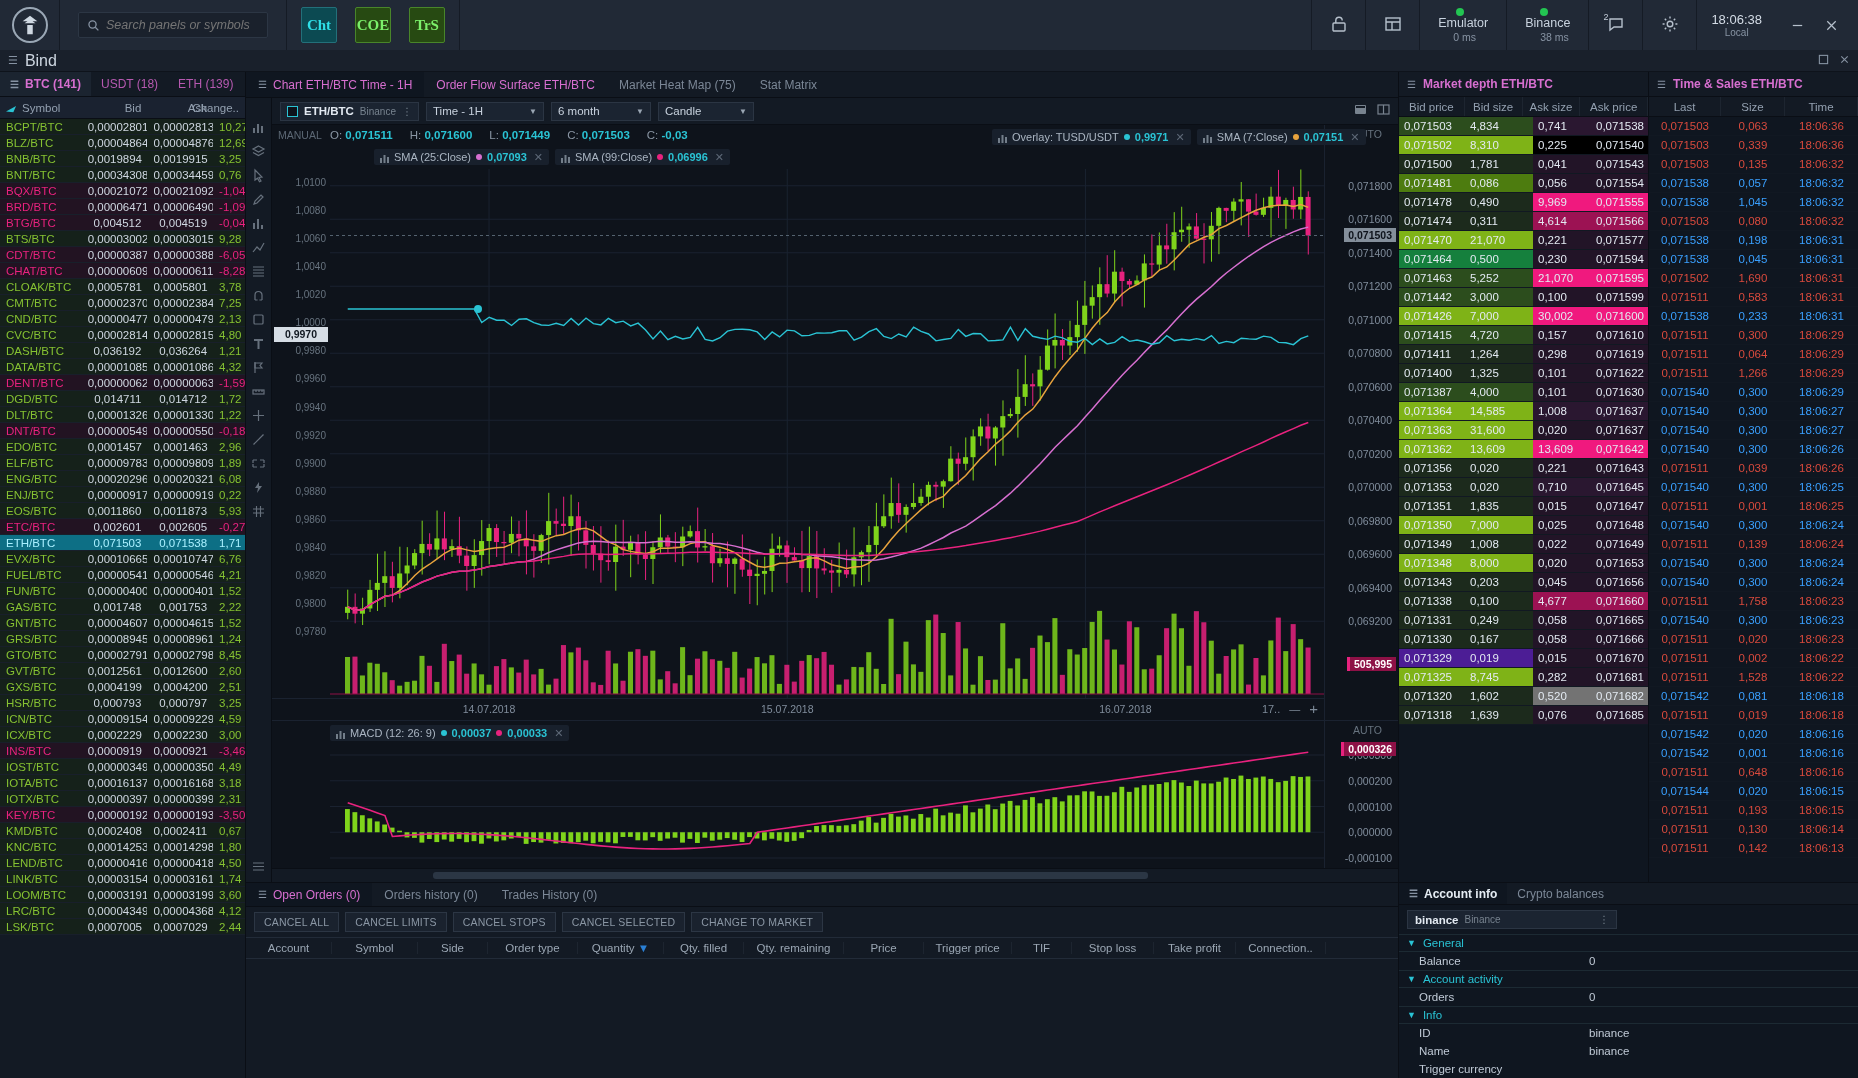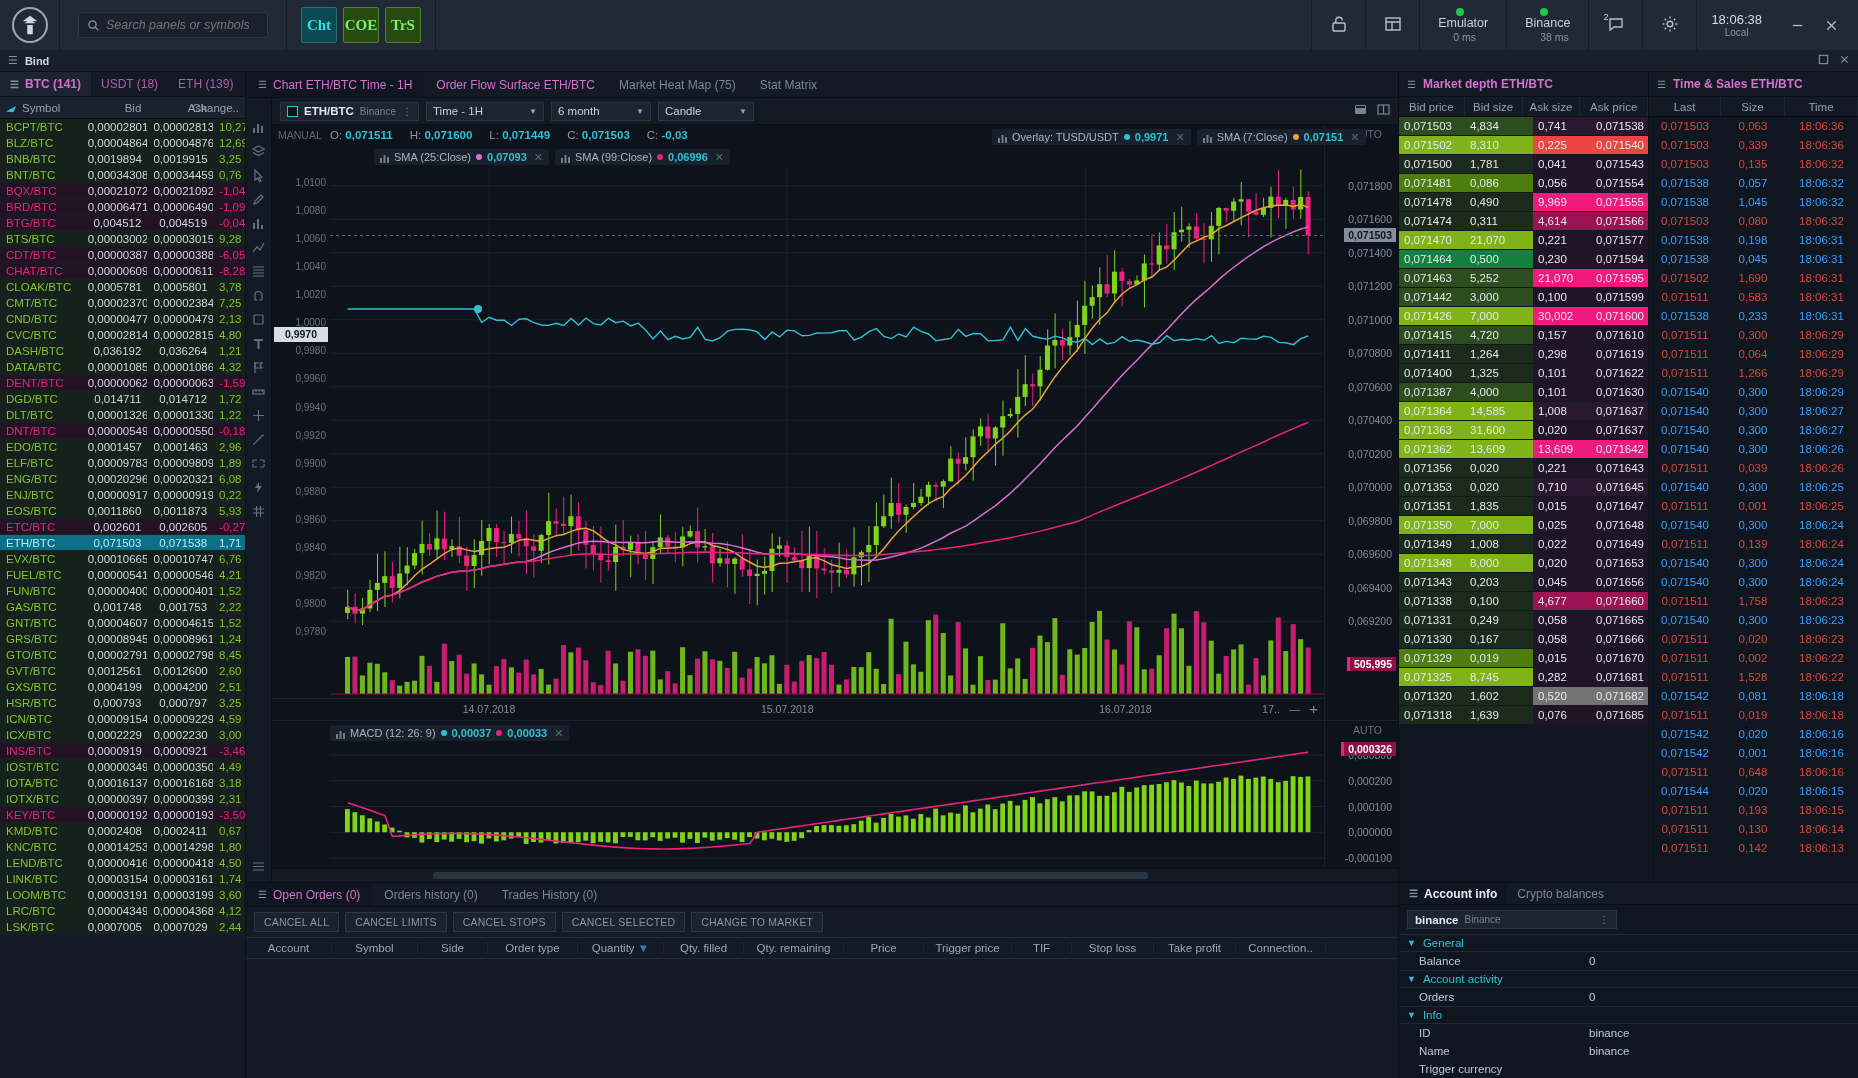--- a/index.html
+++ b/index.html
@@ -14,21 +14,21 @@
 
   
   .topbar{ height:50px; background:#212936; display:flex; align-items:stretch; flex:0 0 50px; }
   .logo-cell{ width:60px; display:flex; align-items:center; justify-content:center; border-right:1px solid #151b25; }
   .logo{ width:36px; height:36px; border-radius:50%; border:2px solid #9aa7b5; display:flex; align-items:center; justify-content:center; }
   .logo svg{ width:22px; height:22px; }
   .search-cell{ display:flex; align-items:center; padding:6px 18px; border-right:1px solid #151b25; }
   .search-box{ width:190px; height:26px; background:#1a212c; border:1px solid #2c3644; border-radius:2px; display:flex; align-items:center; padding:0 8px; }
   .search-box .mag{ width:13px; height:13px; margin-right:6px; flex:0 0 13px; }
   .search-box input{ background:transparent; border:0; outline:0; color:#8793a3; font-style:italic; font-size:12.5px; width:100%; font-family:"Liberation Sans",sans-serif; }
-  .mods{ display:flex; align-items:center; gap:6px; padding:3px 14px; border-right:1px solid #151b25; }
+  .mods{ display:flex; align-items:center; gap:18px; padding:3px 14px; border-right:1px solid #151b25; }
   .mod{ width:36px; height:36px; border-radius:2px; display:flex; align-items:center; justify-content:center; font-weight:bold; font-size:15px; font-family:"Liberation Serif",serif; }
   .mod.cht{ background:#0c4a52; color:#2fe0e8; border:1px solid #23707a; }
   .mod.coe{ background:#274a12; color:#7bf06a; border:1px solid #49852a; }
   .mod.trs{ background:#274a12; color:#7bf06a; border:1px solid #49852a; }
   .spacer{ flex:1; }
   .tb-icon{ width:54px; display:flex; align-items:center; justify-content:center; border-left:1px solid #151b25; position:relative; }
   .tb-icon svg{ width:20px; height:20px; }
   .sup{ position:absolute; top:12px; left:14px; font-size:9px; color:#c3ccd8; }
   .conn{ padding:0 18px; display:flex; flex-direction:column; justify-content:center; border-left:1px solid #151b25; }
   .conn .l1{ display:flex; align-items:center; font-size:12.5px; color:#c8d2de;flex-direction:column; }
@@ -37,21 +37,21 @@
   .clock{ padding:0 14px; display:flex; flex-direction:column; align-items:center; justify-content:center; border-left:1px solid #151b25; }
   .clock .t{ font-size:13px; color:#d4dce6; }
   .clock .z{ font-size:10px; color:#8793a3; }
   .wbtns{ display:flex; align-items:center; padding:0 10px 0 4px; }
   .wbtn{ width:34px; height:34px; display:flex; align-items:center; justify-content:center; color:#b6c0cc; }
   .wbtn svg{ width:15px; height:15px; }
 
   
   .wsbar{ height:22px; background:#19202b; display:flex; align-items:center; padding:0 8px; flex:0 0 22px; border-bottom:1px solid #0e131b; }
   .wsbar .ham{ margin-right:7px; color:#8793a3; font-size:11px; }
-  .wsbar .nm{ font-size:11px; color:#cdd6e0; font-weight:bold; }
+  .wsbar .nm{ font-size:16px; color:#cdd6e0; font-weight:normal; }
   .wsbar .right{ margin-left:auto; display:flex; gap:10px; color:#8793a3; }
   .wsbar .right svg{ width:11px; height:11px; }
 
   
   .main{ flex:1; display:flex; min-height:0; background:#0e131b; }
 
   
   .leftpanel{ width:246px; flex:0 0 246px; display:flex; flex-direction:column; background:#131a24; border-right:1px solid #0a0e15; }
   .ptabs{ height:25px; display:flex; background:#131a24; border-bottom:1px solid #0a0e15; align-items:stretch; }
   .ptab{ display:flex; align-items:center; padding:0 10px; font-size:12px; color:#b659b0; }
@@ -1485,21 +1485,21 @@
                 <div class="bidcell" style="background:#2a1730">
                   <div class="as">0,741</div>
                   <div class="ap">0,071538</div>
                 </div>
               </div>
               <div class="drow">
                 <div class="bidcell" style="background:#7fb317">
                   <div class="bp">0,071502</div>
                   <div class="bs">8,310</div>
                 </div>
-                <div class="bidcell" style="background:#ef4444">
+                <div class="bidcell" style="background:#000000">
                   <div class="as">0,225</div>
                   <div class="ap">0,071540</div>
                 </div>
               </div>
               <div class="drow">
                 <div class="bidcell" style="background:#1c2a1c">
                   <div class="bp">0,071500</div>
                   <div class="bs">1,781</div>
                 </div>
                 <div class="bidcell" style="background:#221427">
@@ -1751,21 +1751,21 @@
                 <div class="bidcell" style="background:#1c2a1c">
                   <div class="bp">0,071330</div>
                   <div class="bs">0,167</div>
                 </div>
                 <div class="bidcell" style="background:#221427">
                   <div class="as">0,058</div>
                   <div class="ap">0,071666</div>
                 </div>
               </div>
               <div class="drow">
-                <div class="bidcell" style="background:#4d7c0f">
+                <div class="bidcell" style="background:#4c1d95">
                   <div class="bp">0,071329</div>
                   <div class="bs">0,019</div>
                 </div>
                 <div class="bidcell" style="background:#221427">
                   <div class="as">0,015</div>
                   <div class="ap">0,071670</div>
                 </div>
               </div>
               <div class="drow">
                 <div class="bidcell" style="background:#7fb317">

